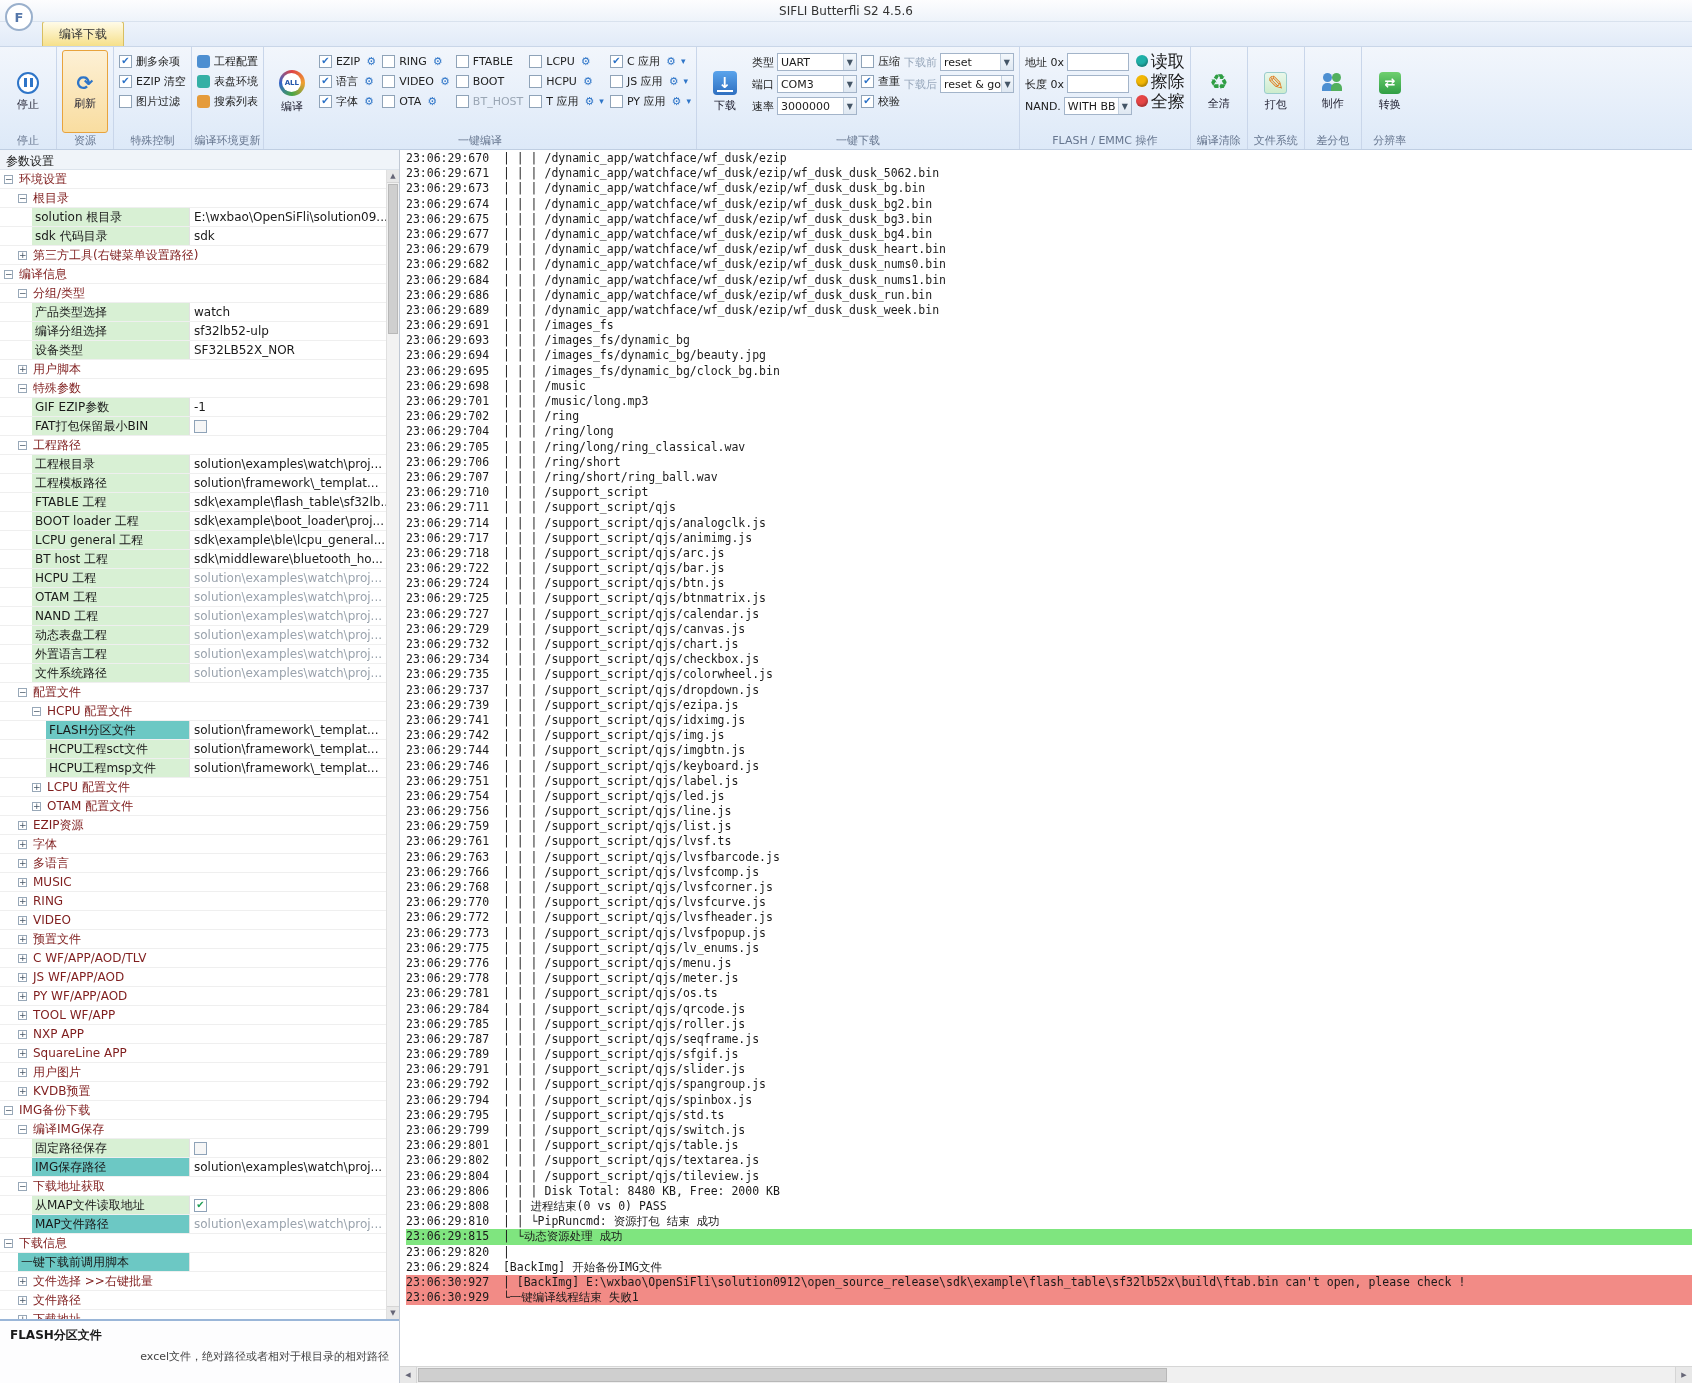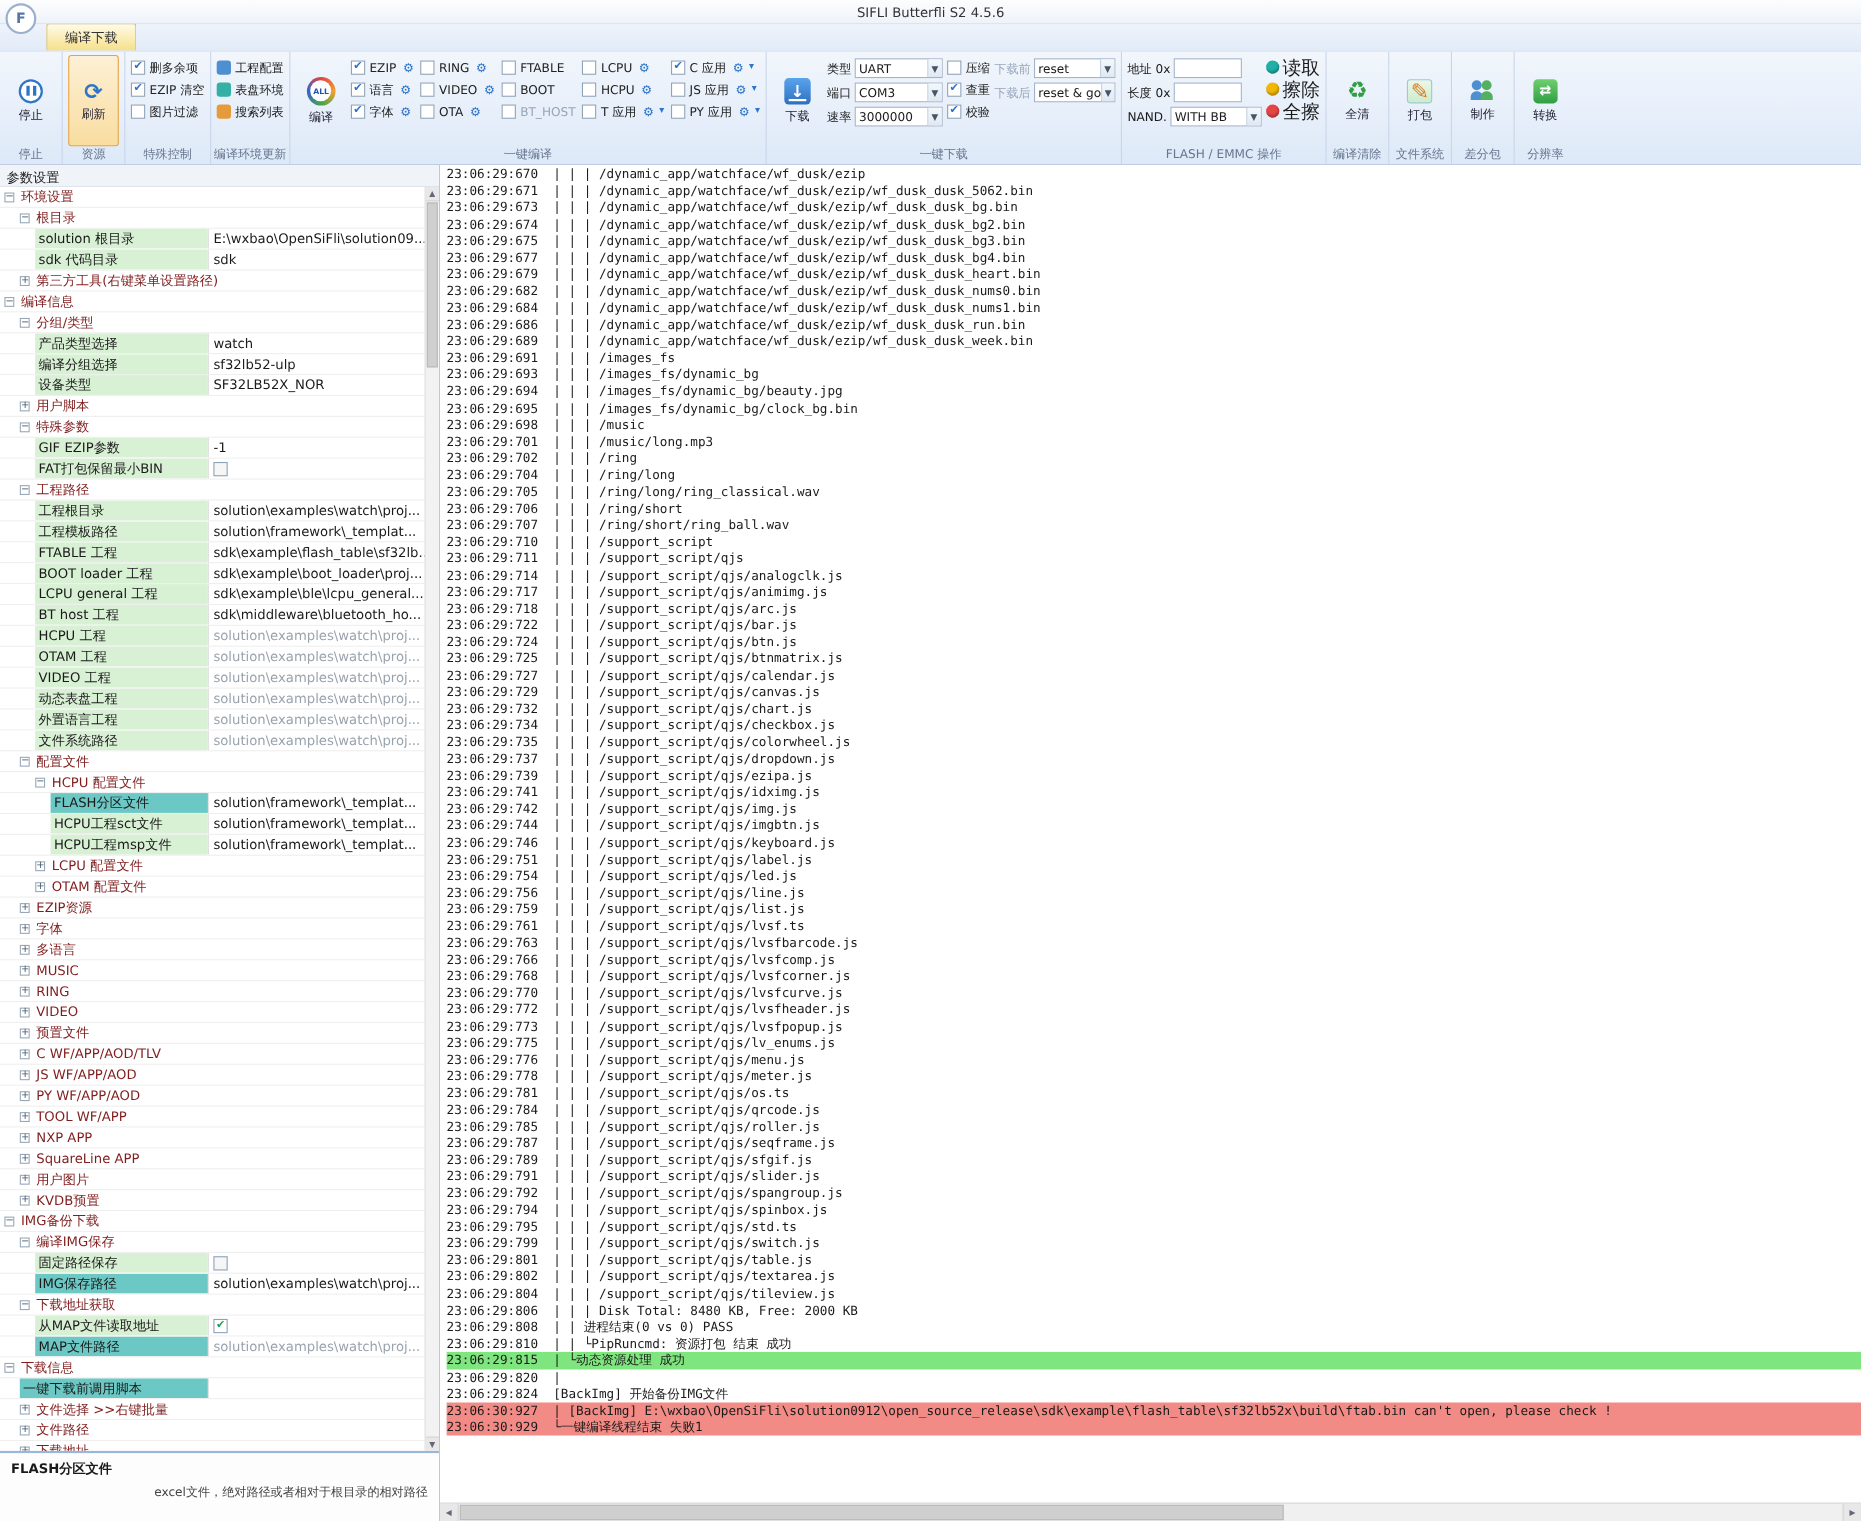--- a/index.html
+++ b/index.html
@@ -49,21 +49,21 @@
   .ccols { display:flex; gap:6px; }
   .ccol { display:flex; flex-direction:column; gap:4px; padding-top:3px; }
   .envbtn { display:flex; align-items:center; gap:4px; font-size:11px; height:16px; }
   .envico { width:13px; height:13px; border-radius:3px; flex:none; }
   .combo { height:18px; border:1px solid #a3b4c9; background:#fff; display:flex; align-items:center; font-size:11px; padding-left:3px; position:relative; }
   .combo .arr { margin-left:auto; width:13px; height:100%; background:linear-gradient(#f4f8fc,#dfe8f2); border-left:1px solid #c3d0de; display:flex; align-items:center; justify-content:center; font-size:8px; color:#456; }
   .fieldrow { display:flex; align-items:center; gap:3px; font-size:11px; height:18px; white-space:nowrap; }
   .tinput { height:18px; width:62px; border:1px solid #a3b4c9; background:#fff; }
   .dotbtn { display:flex; align-items:center; gap:3px; font-size:17px; height:16px; white-space:nowrap; }
   .dot { width:12px; height:12px; border-radius:50%; flex:none; box-shadow:inset -1px -2px 2px rgba(0,0,0,.25); }
-  .w80 { width:80px; } .w74 { width:74px; } .w68 { width:83px; }
+  .w80 { width:80px; } .w74 { width:74px; } .w68 { width:68px; }
 
   
   .main { display:flex; height:1233px; }
   .leftpanel { width:400px; flex:none; position:relative; border-right:1px solid #c0c8d4; display:flex; flex-direction:column; background:#fff; }
   .phead { height:20px; background:#f0f4f9; border-bottom:1px solid #dde4ec; padding:3px 6px 0 6px; color:#222; }
   .tree { flex:1; overflow:hidden; padding-right:13px; }
   .trow { height:19px; display:flex; border-bottom:1px solid #efefef; align-items:stretch; font-size:12px; }
   .tlabel { width:190px; flex:none; display:flex; align-items:center; border-right:1px solid #e2e2e2; overflow:hidden; white-space:nowrap; }
   .trow.secrow .tlabel { width:auto; flex:1; border-right:none; }
   .ind { display:inline-block; flex:none; height:1px; }
@@ -567,21 +567,21 @@
           <div class="trow">
             <div class="tlabel">
               <span class="ind" style="width: 32px;"></span>
               <span class="labtext">OTAM 工程</span>
             </div>
             <div class="tval gray">solution\examples\watch\proj...</div>
           </div>
           <div class="trow">
             <div class="tlabel">
               <span class="ind" style="width: 32px;"></span>
-              <span class="labtext">VIDEO 工程</span>
+              <span class="labtext">NAND 工程</span>
             </div>
             <div class="tval gray">solution\examples\watch\proj...</div>
           </div>
           <div class="trow">
             <div class="tlabel">
               <span class="ind" style="width: 32px;"></span>
               <span class="labtext">动态表盘工程</span>
             </div>
             <div class="tval gray">solution\examples\watch\proj...</div>
           </div>

